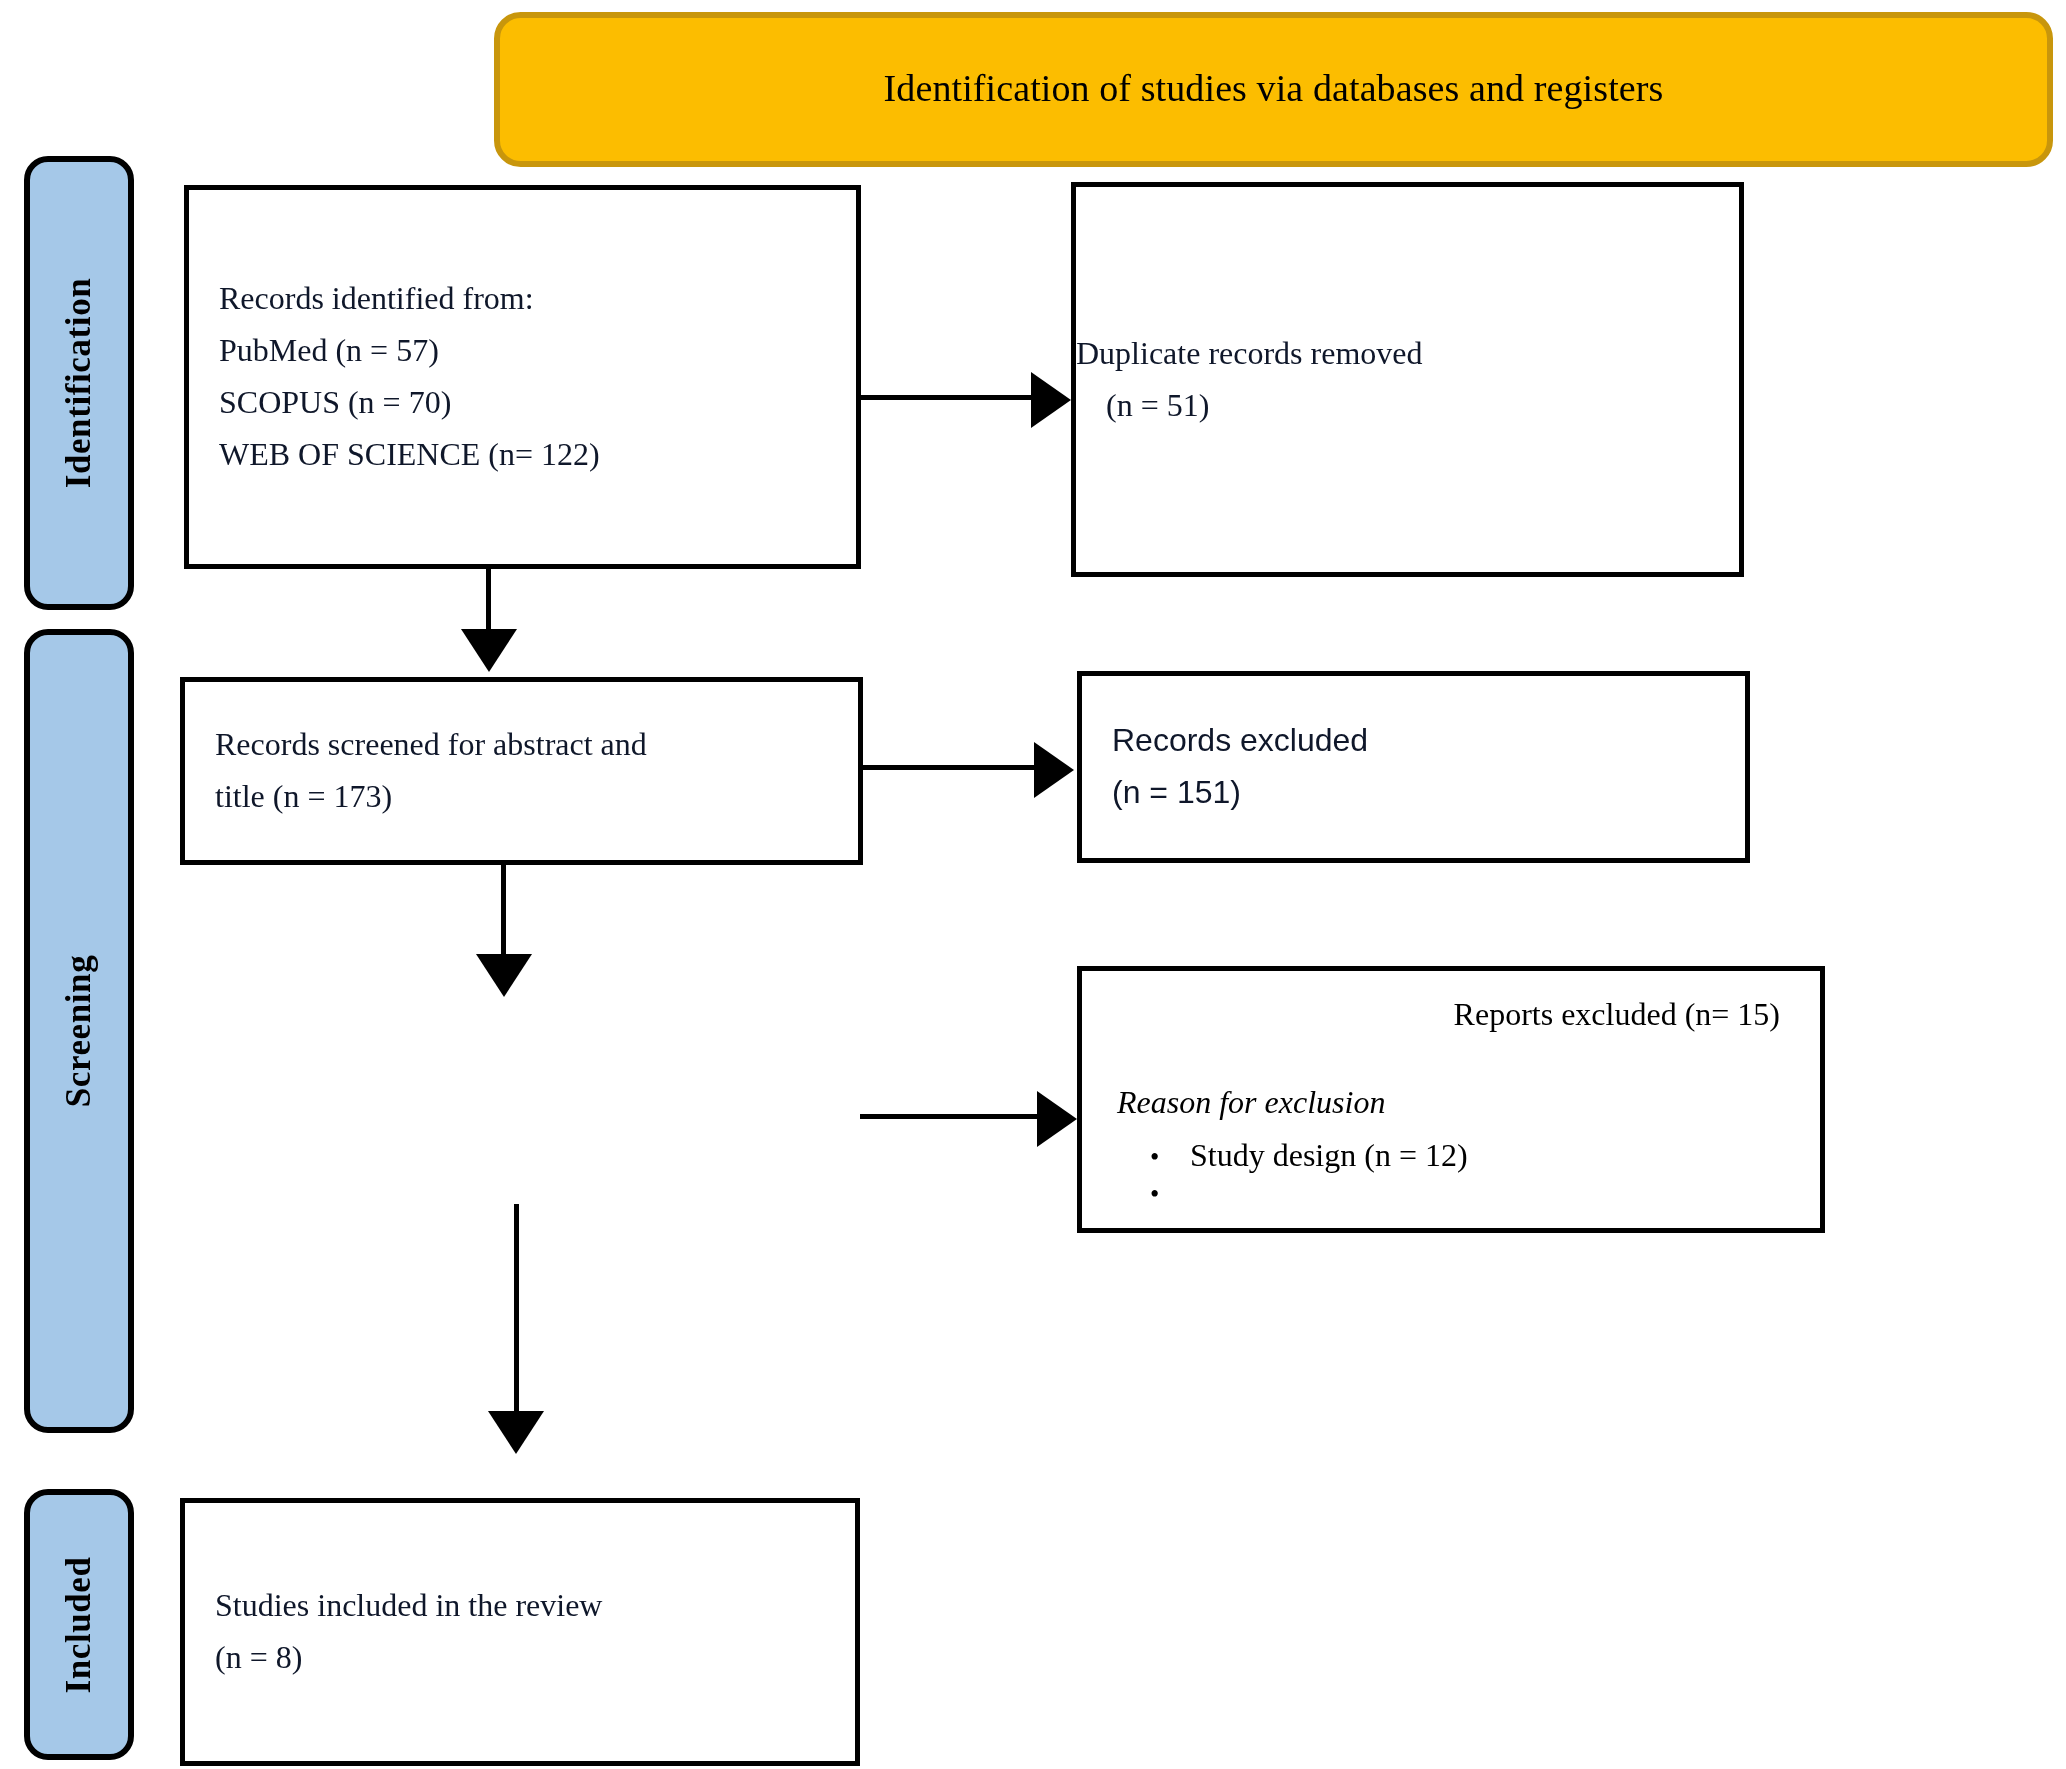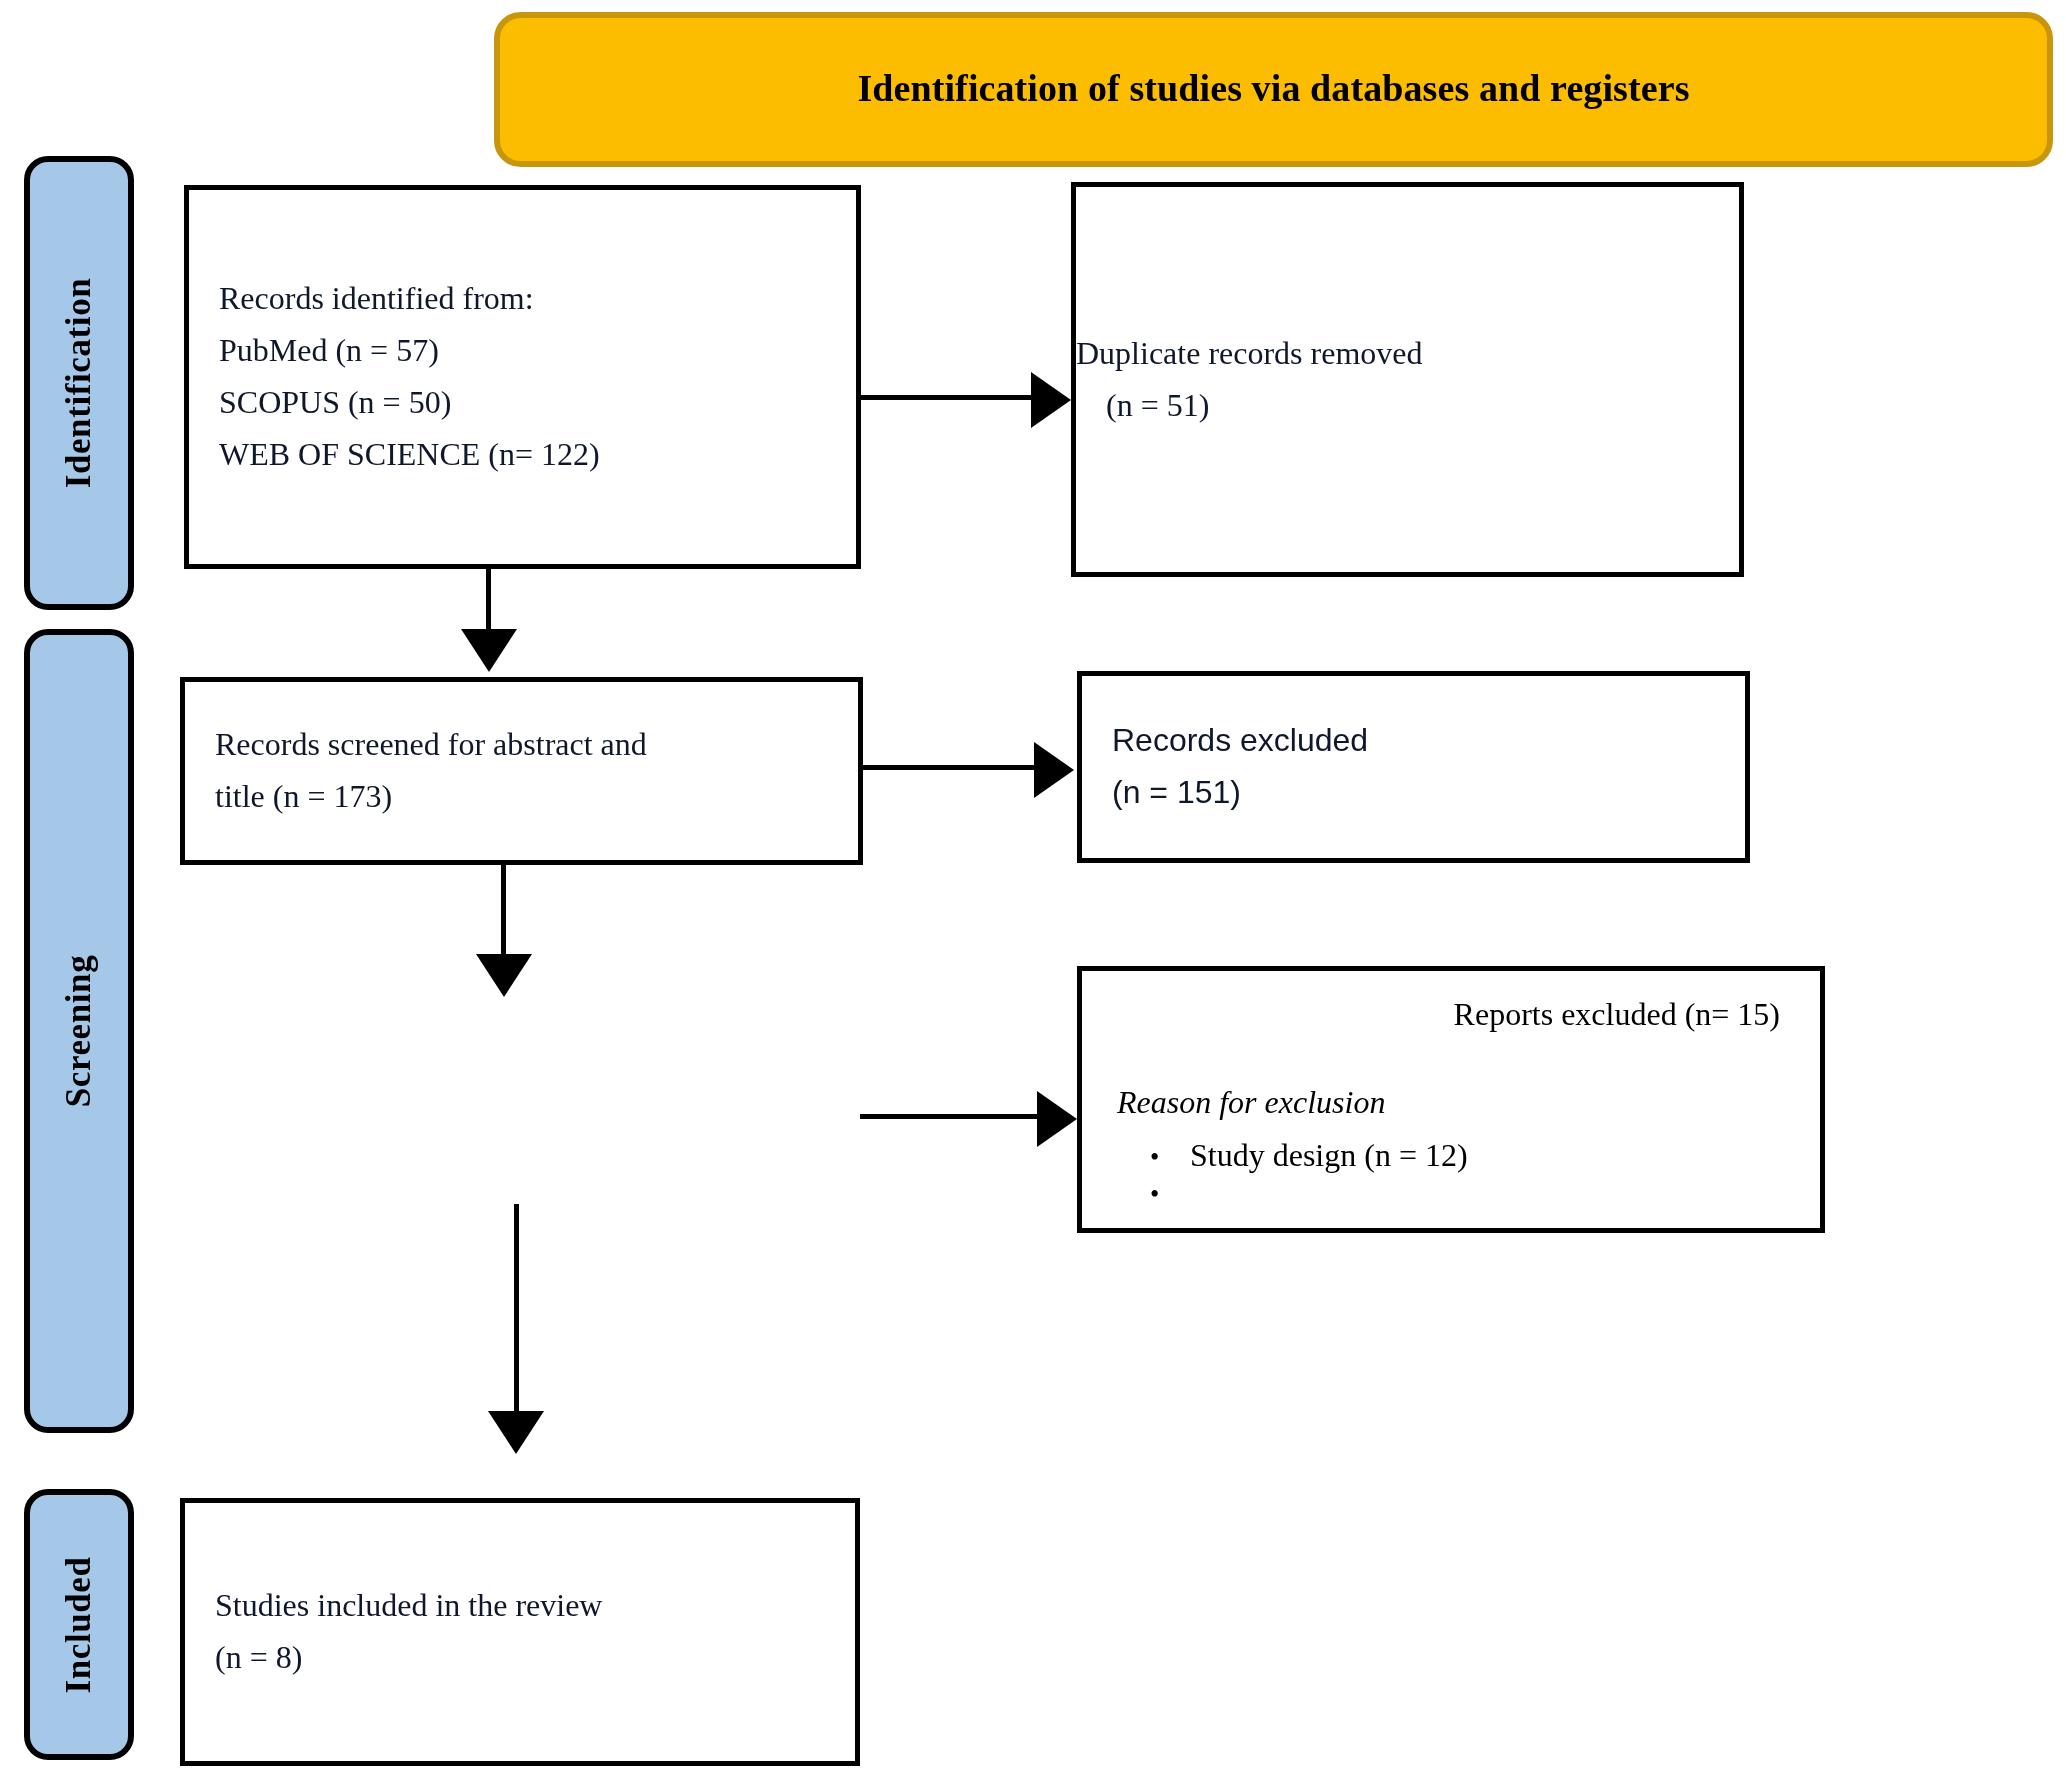--- a/index.html
+++ b/index.html
@@ -28,21 +28,21 @@
     background: #FCBD00;
     border: 6.4px solid #C8960C;
     border-radius: 26.6px;
     box-sizing: border-box;
     display: flex;
     align-items: center;
     justify-content: center;
   }
   .banner-title {
     font-size: 38px;
-    font-weight: bold;
+    font-weight: normal;
     color: #000000;
     letter-spacing: 0.1px;
     text-align: center;
     line-height: 1.1;
   }
 
   
   .stage {
     position: absolute;
     background: #A5C8E8;
@@ -191,21 +191,21 @@
   <div class="stage stage-screening">
     <div class="stage-label">Screening</div>
   </div>
   <div class="stage stage-included">
     <div class="stage-label">Included</div>
   </div>
 
   <div class="box b-identified">
     <div class="box-text">Records identified from:</div>
     <div class="box-text">PubMed (n = 57)</div>
-    <div class="box-text">SCOPUS (n = 50)</div>
+    <div class="box-text">SCOPUS (n = 70)</div>
     <div class="box-text">WEB OF SCIENCE (n= 122)</div>
   </div>
 
   <div class="box b-duplicates">
     <div class="box-text centered">Duplicate records removed</div>
     <div class="box-text">(n = 51)</div>
   </div>
 
   <div class="box b-screened">
     <div class="box-text">Records screened for abstract and</div>

